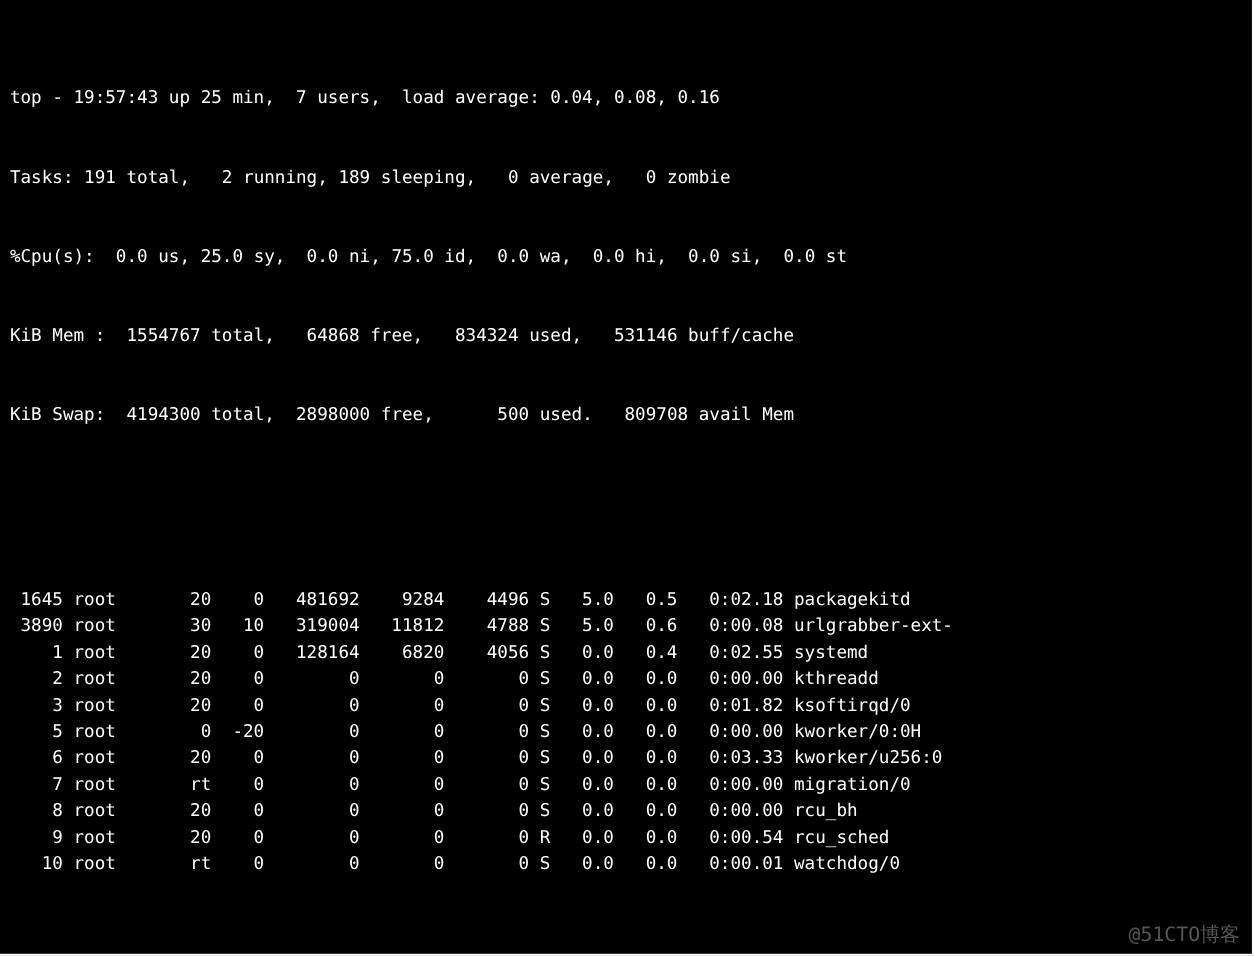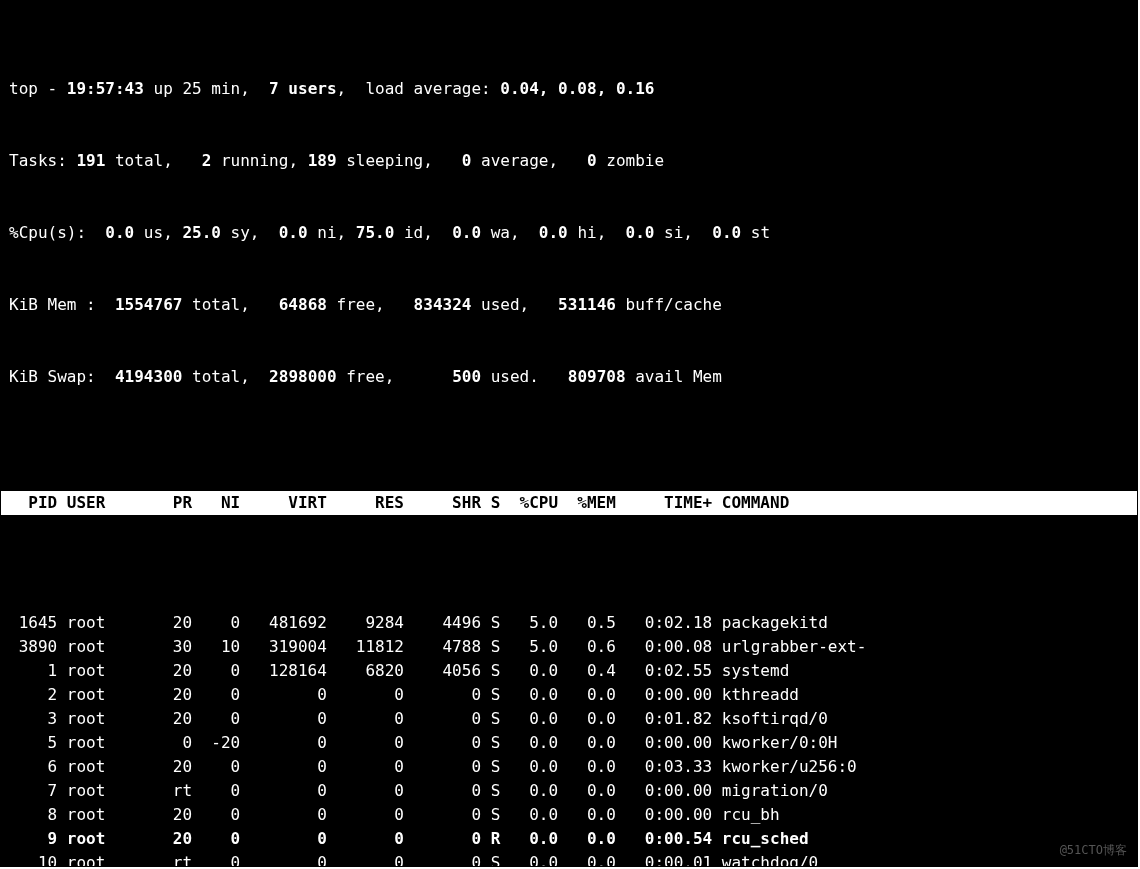--- a/index.html
+++ b/index.html
@@ -16,51 +16,50 @@
     width: 1138px;
     height: 867px;
     box-sizing: border-box;
     border: 1px solid #000;
     padding: 4px 0 0 0;
     white-space: pre;
     position: relative;
     overflow: hidden;
   }
   .hdrline { padding-left: 8px; }
-  .bold { font-weight: bold; }
+  .bold { font-weight: normal; }
   .col-header {
     background: #fff;
     color: #000;
     font-weight: bold;
     display: block;
     width: 100%;
     padding-left: 8px;
     box-sizing: border-box;
     margin-top: 6px;
   }
   .proc-table { padding-left: 8px; }
   .watermark {
     position: absolute;
     bottom: 4px;
     right: 10px;
     color: #555;
-    font-size: 12px;
+    font-size: 18px;
   }
 </style>
 </head>
 <body>
 
 <div class="terminal">
   
   <div class="hdrline"><span>top - </span><span class="bold">19:57:43</span><span> up 25 min,  </span><span class="bold">7 users</span><span>,  load average: </span><span class="bold">0.04, 0.08, 0.16</span></div>
   <div class="hdrline"><span>Tasks: </span><span class="bold">191</span><span> total,   </span><span class="bold">2</span><span> running, </span><span class="bold">189</span><span> sleeping,   </span><span class="bold">0</span><span> average,   </span><span class="bold">0</span><span> zombie</span></div>
   <div class="hdrline"><span>%Cpu(s):  </span><span class="bold">0.0</span><span> us, </span><span class="bold">25.0</span><span> sy,  </span><span class="bold">0.0</span><span> ni, </span><span class="bold">75.0</span><span> id,  </span><span class="bold">0.0</span><span> wa,  </span><span class="bold">0.0</span><span> hi,  </span><span class="bold">0.0</span><span> si,  </span><span class="bold">0.0</span><span> st</span></div>
   <div class="hdrline"><span>KiB Mem : </span><span class="bold"> </span><span class="bold">1554767</span><span> total,   </span><span class="bold">64868</span><span> free,   </span><span class="bold">834324</span><span> used,   </span><span class="bold">531146</span><span> buff/cache</span></div>
   <div class="hdrline"><span>KiB Swap: </span><span class="bold"> </span><span class="bold">4194300</span><span> total,  </span><span class="bold">2898000</span><span> free,      </span><span class="bold">500</span><span> used.   </span><span class="bold">809708</span><span> avail Mem</span></div>
 
   
-  <span class="col-header" id="col-header">  PID USER       PR   NI     VIRT     RES     SHR S  %CPU  %MEM     TIME+ COMMAND                                                            </span>
 
   
   <div class="proc-table" id="proc-table"><div> 1645 root       20    0   481692    9284    4496 S   5.0   0.5   0:02.18 packagekitd</div><div> 3890 root       30   10   319004   11812    4788 S   5.0   0.6   0:00.08 urlgrabber-ext-</div><div>    1 root       20    0   128164    6820    4056 S   0.0   0.4   0:02.55 systemd</div><div>    2 root       20    0        0       0       0 S   0.0   0.0   0:00.00 kthreadd</div><div>    3 root       20    0        0       0       0 S   0.0   0.0   0:01.82 ksoftirqd/0</div><div>    5 root        0  -20        0       0       0 S   0.0   0.0   0:00.00 kworker/0:0H</div><div>    6 root       20    0        0       0       0 S   0.0   0.0   0:03.33 kworker/u256:0</div><div>    7 root       rt    0        0       0       0 S   0.0   0.0   0:00.00 migration/0</div><div>    8 root       20    0        0       0       0 S   0.0   0.0   0:00.00 rcu_bh</div><div class="bold">    9 root       20    0        0       0       0 R   0.0   0.0   0:00.54 rcu_sched</div><div>   10 root       rt    0        0       0       0 S   0.0   0.0   0:00.01 watchdog/0</div></div>
 
   <span class="watermark">@51CTO博客</span>
 </div>
 
 </body></html>

